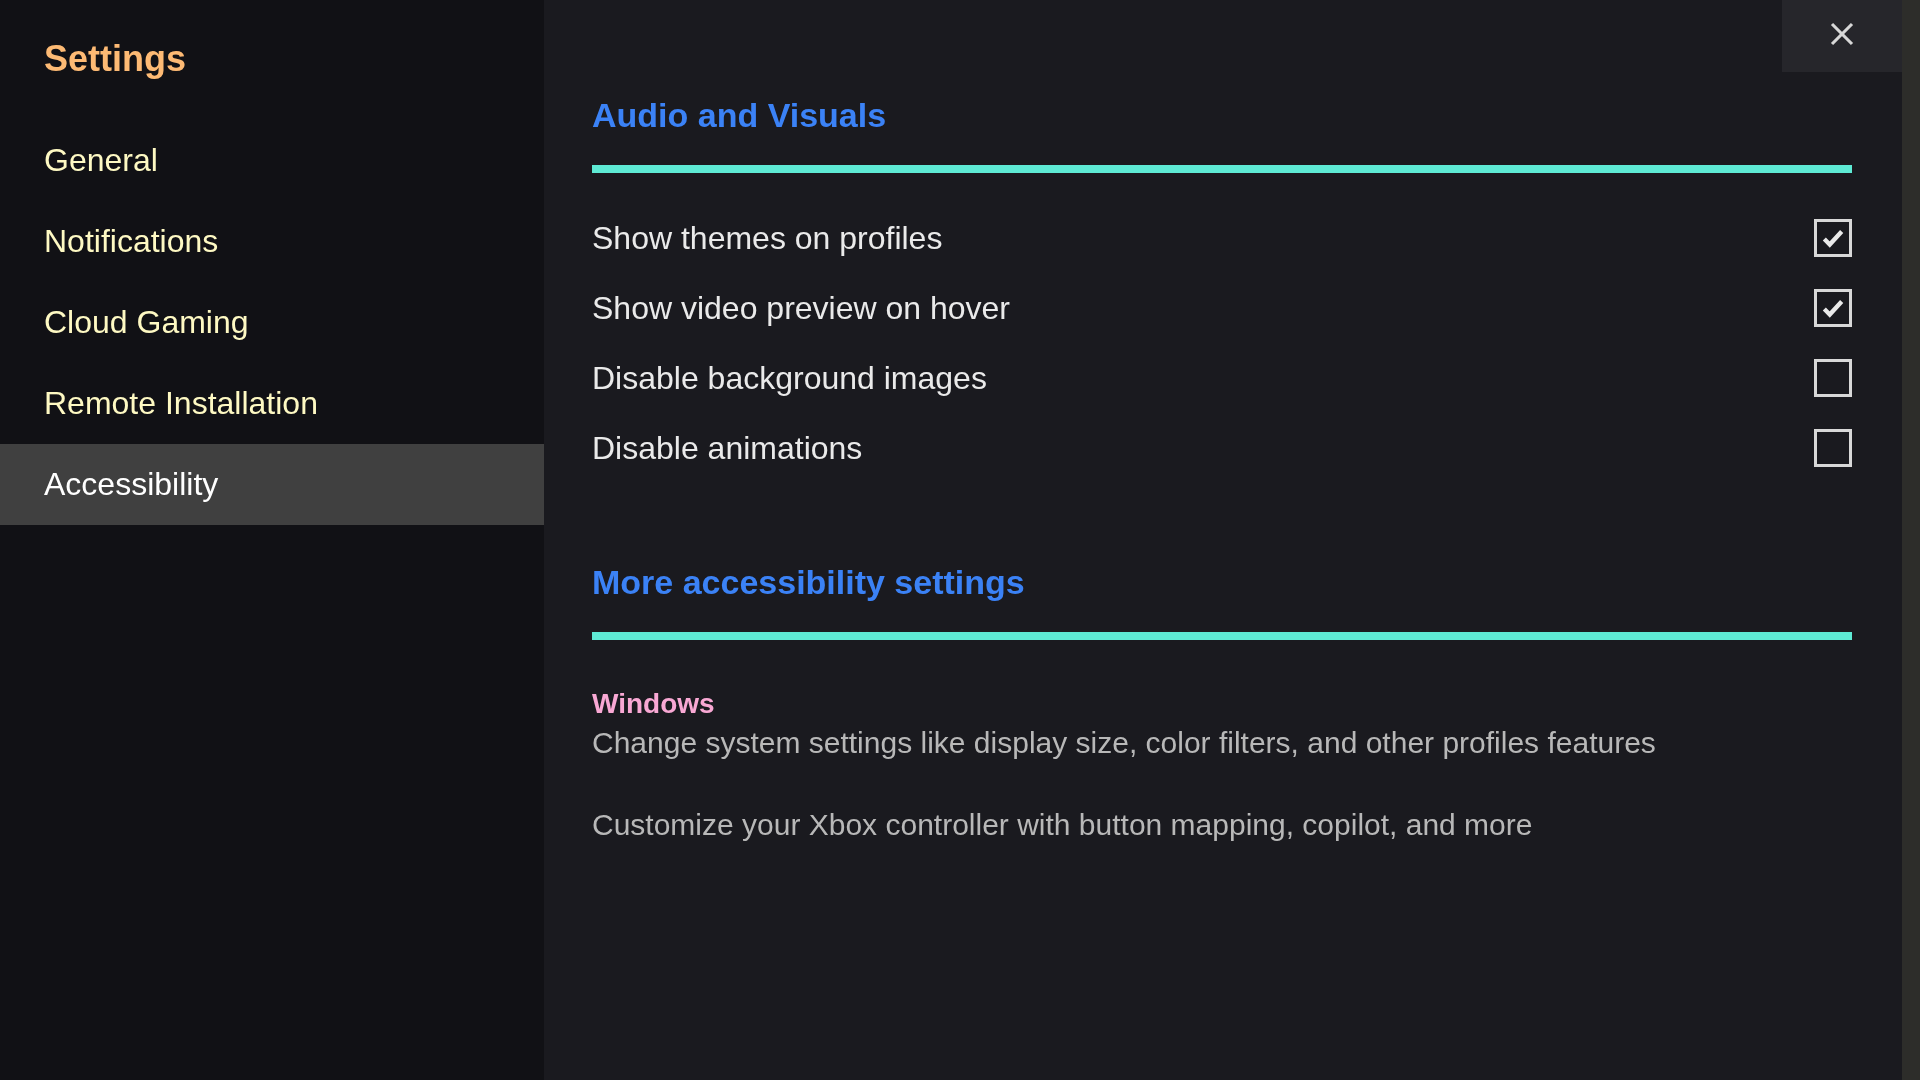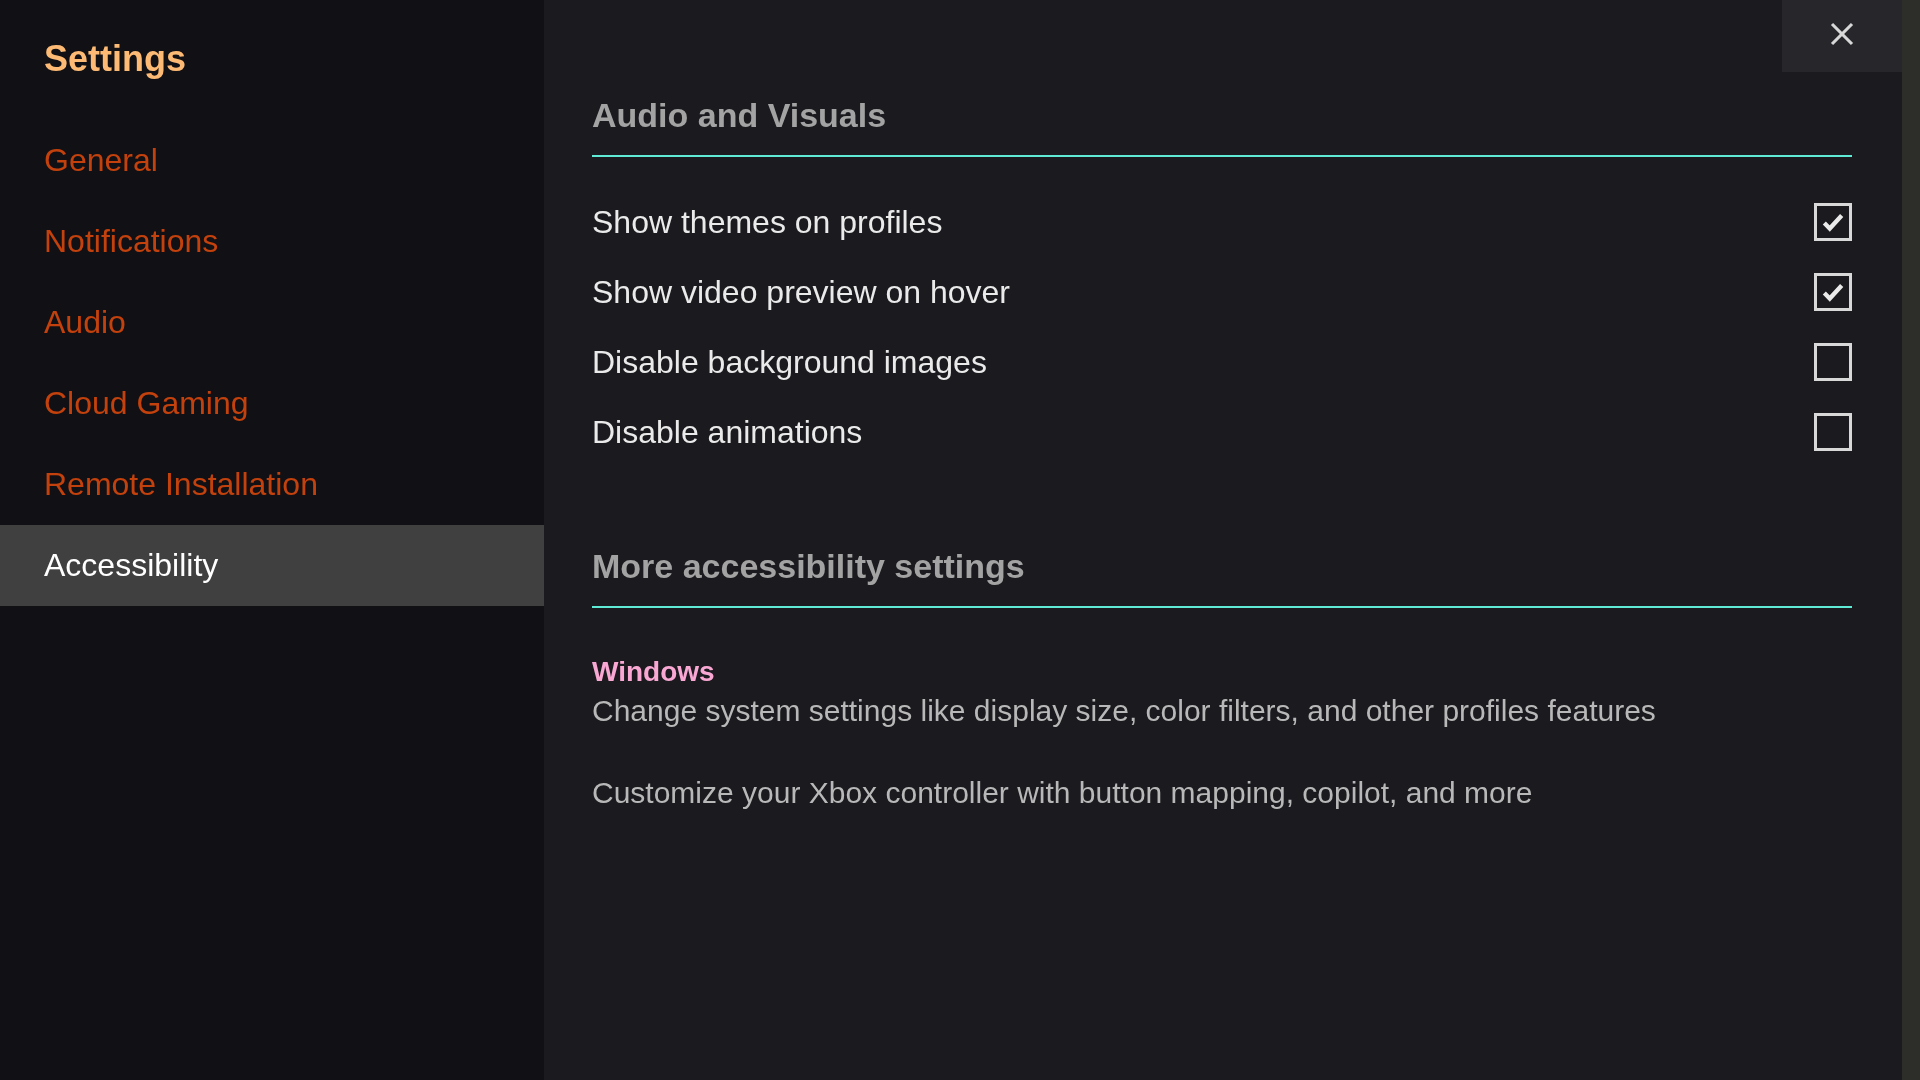--- a/index.html
+++ b/index.html
@@ -24,21 +24,21 @@
     }
     .sidebar-title {
       font-size: 36px;
       font-weight: 700;
       color: #fdba74;
       padding: 12px 44px 40px 44px;
     }
     .sidebar-item {
       font-size: 32px;
       font-weight: 400;
-      color: #c2410c;
+      color: #fef9c3;
       padding: 22px 44px;
       cursor: pointer;
     }
     .sidebar-item.highlighted {
       background: #6a6a6e;
       color: #ffffff;
     }
     .sidebar-item.selected {
       background: #404040;
       color: #ffffff;
@@ -68,23 +68,23 @@
       stroke: #d8d8d8;
       stroke-width: 2.5;
     }
     .content {
       width: 1260px;
       margin-top: 48px;
     }
     .section-header {
       font-size: 34px;
       font-weight: 700;
-      color: #a3a3a3;
-      padding-bottom: 20px;
-      border-bottom: 2px solid #5eead4;
+      color: #3b82f6;
+      padding-bottom: 30px;
+      border-bottom: 8px solid #5eead4;
       margin-bottom: 30px;
     }
     .setting-row {
       display: flex;
       align-items: center;
       justify-content: space-between;
       padding: 16px 0;
     }
     .setting-label {
       font-size: 32px;
@@ -145,23 +145,20 @@
 <div class="sidebar">
   <div class="sidebar-title">Settings</div>
 
   <div class="sidebar-item">
     <span>General</span>
   </div>
   <div class="sidebar-item">
     <span>Notifications</span>
   </div>
   <div class="sidebar-item">
-    <span>Audio</span>
-  </div>
-  <div class="sidebar-item">
     <span>Cloud Gaming</span>
   </div>
   <div class="sidebar-item">
     <span>Remote Installation</span>
   </div>
   <div class="sidebar-item selected">
     <span>Accessibility</span>
   </div>
 </div>
 

